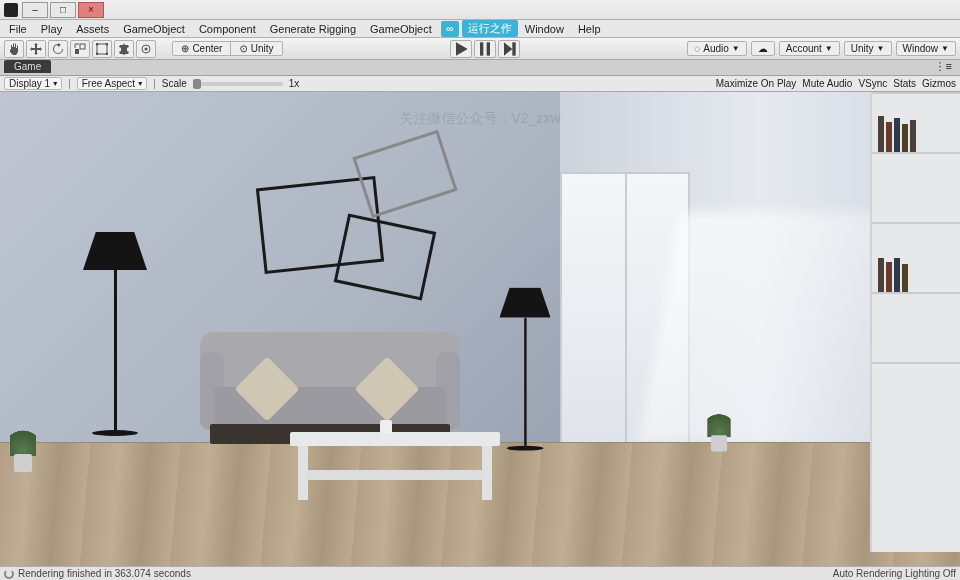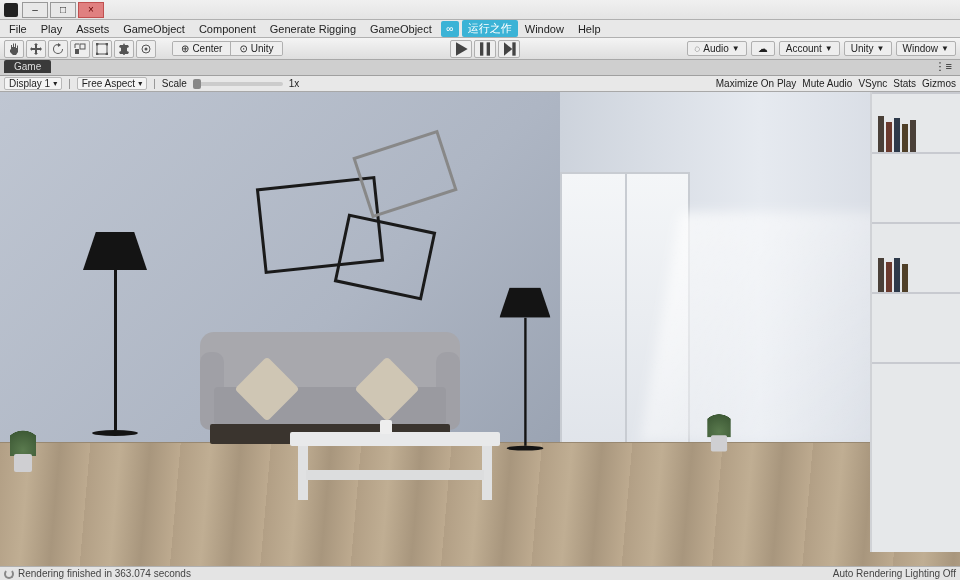--- a/index.html
+++ b/index.html
@@ -311,19 +311,20 @@
 
   <div class="plant" style="left:10px;top:330px">
       <div class="leaves"></div>
       <div class="pot"></div>
     </div>
   <div class="plant" style="left:706px;top:312px;transform:scale(0.9)">
       <div class="leaves"></div>
       <div class="pot"></div>
     </div>
 
+  <div class="watermark">关注微信公众号：V2_zxw</div>
 </div>
 
 <div class="statusbar">
   <div class="status-spin"></div>
   <span>Rendering finished in 363.074 seconds</span>
   <span class="right">Auto Rendering Lighting Off</span>
 </div>
 
 </body></html>

